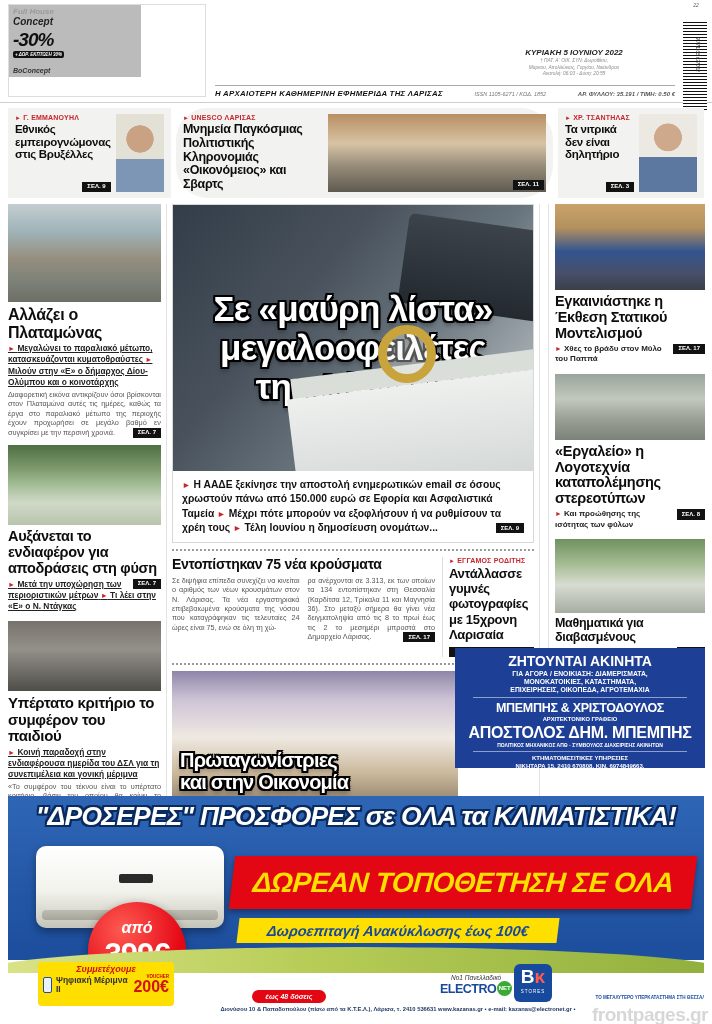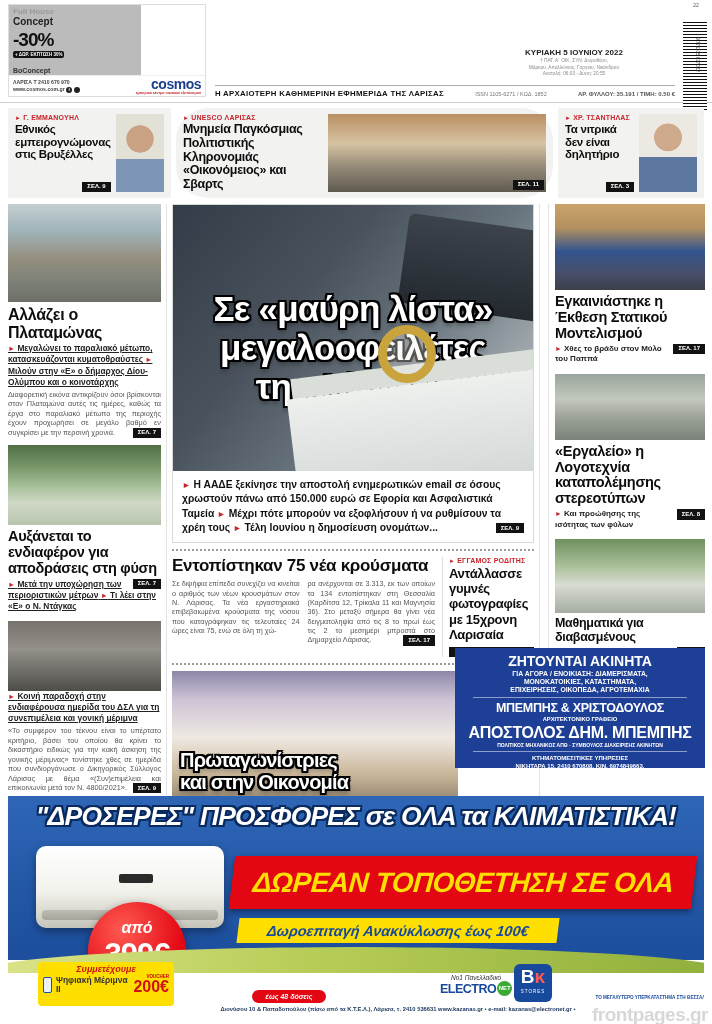--- a/index.html
+++ b/index.html
@@ -5,21 +5,21 @@
   :root{
     --brand_red:#c7242c; --badge_black:#121212; --realestate_blue:#1d3f96;
     --bottomad_blue:#2059aa; --accent_red:#e30613; --accent_yellow:#ffdf00;
   }
   *{box-sizing:border-box; margin:0; padding:0;}
   html,body{background:#888;}
   body{font-family:"Liberation Sans", sans-serif;}
   .page{position:relative; width:712px; height:1024px; background:#fff; margin:0 auto; overflow:hidden; color:#111;}
 
   
-  .masthead{position:absolute; left:0; top:0; width:712px; height:103px; border-bottom:1px solid #cfcfcf;}
+  .masthead{position:absolute; left:0; top:0; width:712px; height:103px; border-bottom:1px solid #cfcfcf;font-style:italic;}
   .cosmos{position:absolute; left:8px; top:4px; width:198px; height:93px; border:1px solid #ddd; background:#fff; overflow:hidden;}
   .cz-photo{position:absolute; right:0; top:0; width:132px; height:72px;
     background:linear-gradient(180deg,#c9cfd6 0%,#c2bfae 34%,#b1a087 52%,#8f7f6a 75%,#6f6355 100%);}
   .cz-left{position:absolute; left:0; top:0; width:66px; height:72px; padding:3px 4px; display:flex; flex-direction:column;}
   .cz-fh{font-size:8px; font-weight:bold; color:#9a9a9a; line-height:1;}
   .cz-co{font-size:10px; font-weight:900; color:#222; line-height:1.1;}
   .cz-disc{font-size:19px; font-weight:900; color:#111; line-height:1; margin-top:3px; letter-spacing:-1px;}
   .cz-pill{background:#111; color:#fff; font-size:4.5px; font-weight:bold; padding:1px 2px; border-radius:2px; width:fit-content; margin-top:2px;}
   .cz-bo{font-size:7px; font-weight:bold; color:#333; margin-top:auto;}
   .cz-bottom{position:absolute; left:0; right:0; bottom:0; height:21px; background:#fff; border-top:1px solid #eee; display:flex; align-items:center; padding:0 4px;}
@@ -97,21 +97,21 @@
   .a4{margin-top:auto; border:2px solid #8a8a8a; padding:5px 6px; display:flex; align-items:center; gap:5px;}
   .a4 .hl{font-size:11.5px; flex:1;}
 
   .center-col{position:absolute; left:166px; top:204px; width:374px; border-left:1px solid #e3e3e3; border-right:1px solid #e3e3e3; padding:0 5px;}
   .main-art{border:1px solid #d8d8d8;}
   .main-ph{height:266px;}
   .main-ovl{left:0; right:0; top:84px; text-align:center; font-size:35px; line-height:1.12;}
   .main-bullets{padding:7px 9px 6px; font-size:10.3px; font-weight:800; line-height:1.4; color:#111;}
   .covid-row{display:flex; gap:7px;}
   .covid{flex:1;}
-  .covid-hl{font-size:17px; margin-bottom:4px;}
+  .covid-hl{font-size:14px; margin-bottom:4px;}
   .covid-cols{display:flex; gap:8px;}
   .covid-cols p{flex:1; font-size:7.2px;}
   .exch{width:92px; border-left:1px solid #ddd; padding-left:6px;}
   .exch-hl{font-size:13px; line-height:1.18; margin-top:2px;}
   .exch .badge{display:block; text-align:center; margin-top:5px;}
   .women{width:286px; margin-top:6px;}
   .women-ph{height:128px;}
   .women-ovl{left:8px; bottom:6px; font-size:20px; line-height:1.1;}
   .women-bul{display:flex; gap:5px; align-items:flex-start; padding-top:4px;}
   .women-bul .bul{flex:1;}
@@ -191,32 +191,20 @@
 
     <div class="cosmos">
       <div class="cz-photo ph"></div>
       <div class="cz-left">
         <div class="cz-fh">Full House</div>
         <div class="cz-co">Concept</div>
         <div class="cz-disc">-30%</div>
         <div class="cz-pill">+ ΔΩΡ. ΕΚΠΤΩΣΗ 30%</div>
         <div class="cz-bo">BoConcept</div>
       </div>
-      <div class="cz-bottom">
-        <div class="cz-contact">
-          <span>ΛΑΡΙΣΑ  Τ 2410 670 970</span><br>
-          <span>www.cosmos.com.gr</span>
-          <span class="soc">f</span>
-          <span class="soc"></span>
-        </div>
-        <div class="cz-logo">
-          <div class="cz-logo-main">cosmos</div>
-          <div class="cz-logo-sub">εμπορικό κέντρο οικιακού εξοπλισμού</div>
-        </div>
-      </div>
     </div>
 
 
     <div class="mh-info">
       <div class="mh-date">ΚΥΡΙΑΚΗ 5 ΙΟΥΝΙΟΥ 2022</div>
       <div class="mh-feast">† ΠΑΤ. Α΄ ΟΙΚ. ΣΥΝ: Δωροθέου,</div>
       <div class="mh-feast">Μάρκου, Απολλώνιος, Γοργίου, Νικάνδρου</div>
       <div class="mh-sun">Ανατολή: 06:03 - Δύση: 20:55</div>
     </div>
 
@@ -288,20 +276,21 @@
         <span class="badge" style="float:right; margin-left:3px;">ΣΕΛ. 7</span>
         <span class="arr">►</span>
         <span>Μετά την υποχώρηση των περιοριστικών μέτρων</span>
         <span class="arr">►</span>
         <span>Τι λέει στην «Ε» ο Ν. Ντάγκας</span>
       </p>
     </div>
 
     <div class="art">
       <div class="ph ph-panel" style="height:70px;"></div>
+      <div class="hl l-hl3">Υπέρτατο κριτήριο το συμφέρον του παιδιού</div>
       <p class="bul">
         <span class="arr">►</span>
         <span>Κοινή παραδοχή στην ενδιαφέρουσα ημερίδα του ΔΣΛ για τη συνεπιμέλεια και γονική μέριμνα</span>
       </p>
       <p class="bod">
         <span>«Το συμφέρον του τέκνου είναι το υπέρτατο κριτήριο, βάσει του οποίου θα κρίνει το δικαστήριο ειδικώς για την κακή άσκηση της γονικής μέριμνας» τονίστηκε χθες σε ημερίδα που συνδιοργάνωσε ο Δικηγορικός Σύλλογος Λάρισας με θέμα «(Συν)επιμέλεια και επικοινωνία μετά τον Ν. 4800/2021».</span>
         <span class="badge" style="float:right;">ΣΕΛ. 9</span>
       </p>
     </div>
 

